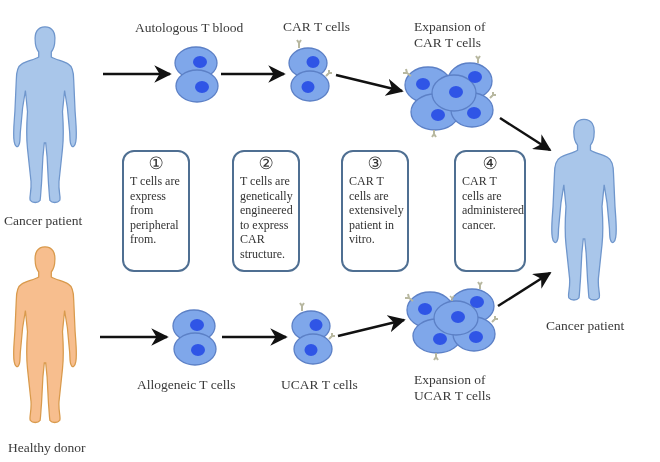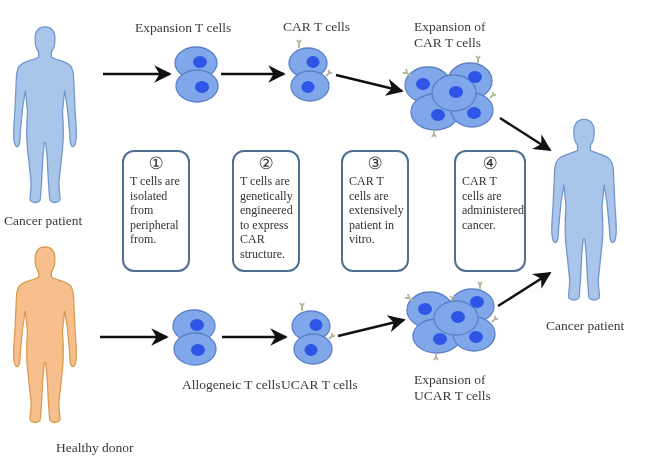--- a/index.html
+++ b/index.html
@@ -106,41 +106,41 @@
     <ellipse cx="24" cy="17" rx="7" ry="6" fill="#2f55e6"></ellipse>
     <path d="M-43,-22 l4,3 m-4,-3 l-1,-4 m1,4 l-4,0" stroke="#b8b8a0" stroke-width="2" fill="none"></path>
     <path d="M28,-31 l0,-4 m0,0 l-2,-3 m2,3 l2,-3" stroke="#b8b8a0" stroke-width="2" fill="none"></path>
     <path d="M40,2 l3,-3 m0,0 l0,-3 m0,3 l3,0" stroke="#b8b8a0" stroke-width="2" fill="none"></path>
     <path d="M-16,33 l0,4 m0,0 l-2,3 m2,-3 l2,3" stroke="#b8b8a0" stroke-width="2" fill="none"></path>
     <path d="M0,-19 l0,-3 m0,0 l-2,-2 m2,2 l2,-2" stroke="#b8b8a0" stroke-width="1.5" fill="none"></path>
   </g>
 </svg>
 
 <div class="lbl" style="left:4px; top:213px;">Cancer patient</div>
-<div class="lbl" style="left:8px; top:440px;margin-left:48px;">Healthy donor</div>
+<div class="lbl" style="left:8px; top:440px;">Healthy donor</div>
 <div class="lbl" style="left:546px; top:318px;">Cancer patient</div>
 
-<div class="lbl" style="left:135px; top:20px;">Expansion T cells</div>
+<div class="lbl" style="left:135px; top:20px;">Autologous T blood</div>
 <div class="lbl" style="left:283px; top:19px;">CAR T cells</div>
 <div class="lbl" style="left:414px; top:19px; text-align:left;">
   <div>Expansion of</div>
   <div>CAR T cells</div>
 </div>
 
-<div class="lbl" style="left:137px; top:377px;margin-left:45px;">Allogeneic T cells</div>
+<div class="lbl" style="left:137px; top:377px;">Allogeneic T cells</div>
 <div class="lbl" style="left:281px; top:377px;">UCAR T cells</div>
 <div class="lbl" style="left:414px; top:372px; text-align:left;">
   <div>Expansion of</div>
   <div>UCAR T cells</div>
 </div>
 
 <div class="step" style="left:122px; top:150px; width:68px; height:122px;">
   <span class="num">①</span>
   <div>T cells are</div>
-  <div>isolated</div>
+  <div>express</div>
   <div>from</div>
   <div>peripheral</div>
   <div>from.</div>
 </div>
 
 <div class="step" style="left:232px; top:150px; width:68px; height:122px;">
   <span class="num">②</span>
   <div>T cells are</div>
   <div>genetically</div>
   <div>engineered</div>

